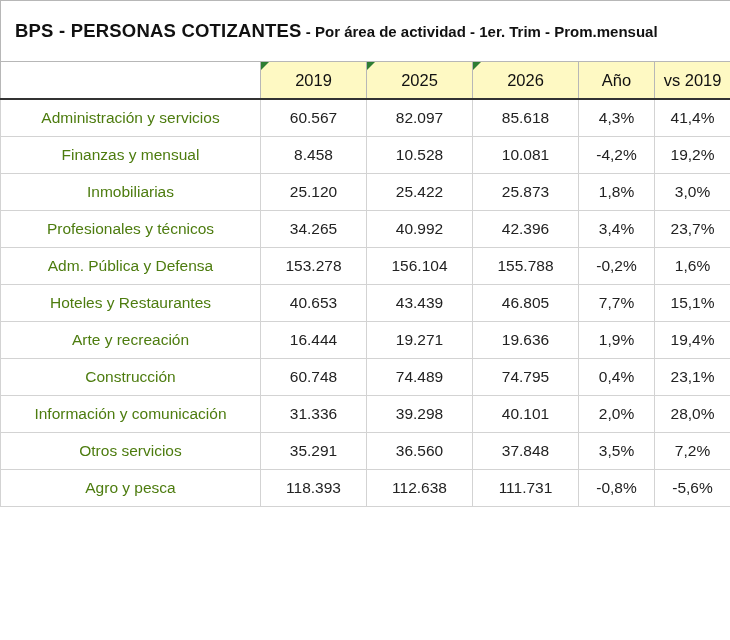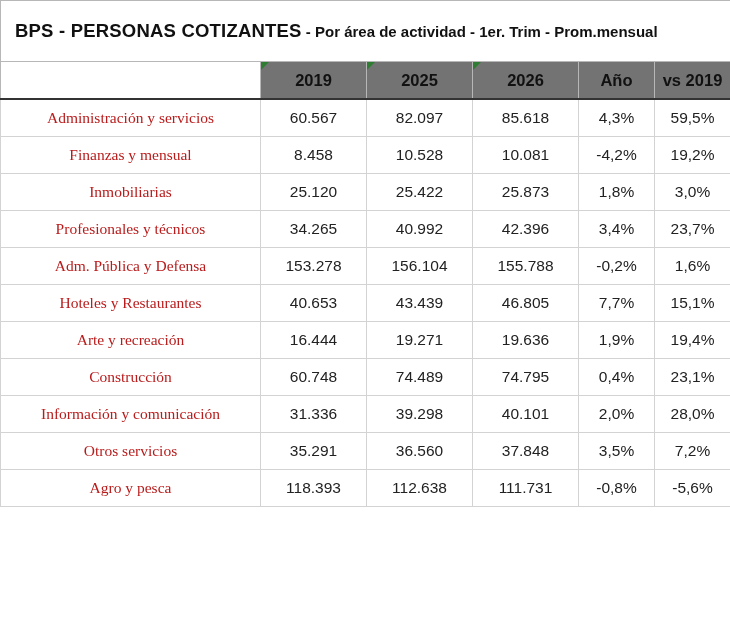--- a/index.html
+++ b/index.html
@@ -49,51 +49,50 @@
   }
   .title-rest {
     font-weight: bold;
     font-size: 15px;
   }
 
   th.hdr {
     border: 1px solid #b7b7b7;
     border-bottom: 2px solid #333;
     font-size: 16.5px;
-    font-weight: bold;
+    font-weight: normal;
     color: #111;
     text-align: center;
     height: 32px;
     padding: 2px 6px;
     position: relative;
-    background: #737373;
+    background: #fef9c3;
   }
   th.hdr-label {
     border: 1px solid #b7b7b7;
     border-bottom: 2px solid #333;
     background: #fff;
   }
   
   th.mark::before {
     content: "";
     position: absolute;
     top: 0;
     left: 0;
     border-top: 8px solid #2e7d32;
     border-right: 8px solid transparent;
   }
 
   td.lbl {
     border: 1px solid #d3d3d3;
     font-size: 15.5px;
-    color: #b91c1c;
+    color: #4d7c0f;
     text-align: center;
     padding: 4px 13px;
     height: 28px;
-    font-family: Liberation Serif, serif;
   }
   td.num {
     border: 1px solid #d3d3d3;
     font-size: 15.5px;
     color: #222;
     text-align: center;
     padding: 4px 8px;
     height: 28px;
   }
   .outer {
@@ -128,21 +127,21 @@
           <th class="hdr">vs 2019</th>
         </tr>
     </thead>
     <tbody id="body-rows">
         <tr>
           <td class="lbl">Administración y servicios</td>
           <td class="num">60.567</td>
           <td class="num">82.097</td>
           <td class="num">85.618</td>
           <td class="num">4,3%</td>
-          <td class="num">59,5%</td>
+          <td class="num">41,4%</td>
         </tr>
         <tr>
           <td class="lbl">Finanzas y mensual</td>
           <td class="num">8.458</td>
           <td class="num">10.528</td>
           <td class="num">10.081</td>
           <td class="num">-4,2%</td>
           <td class="num">19,2%</td>
         </tr>
         <tr>

